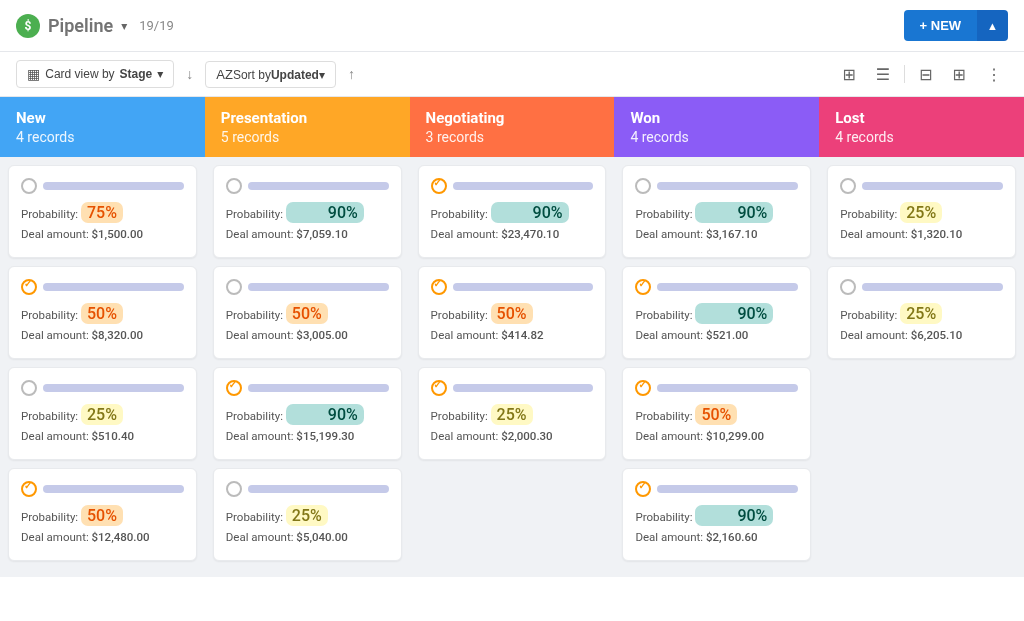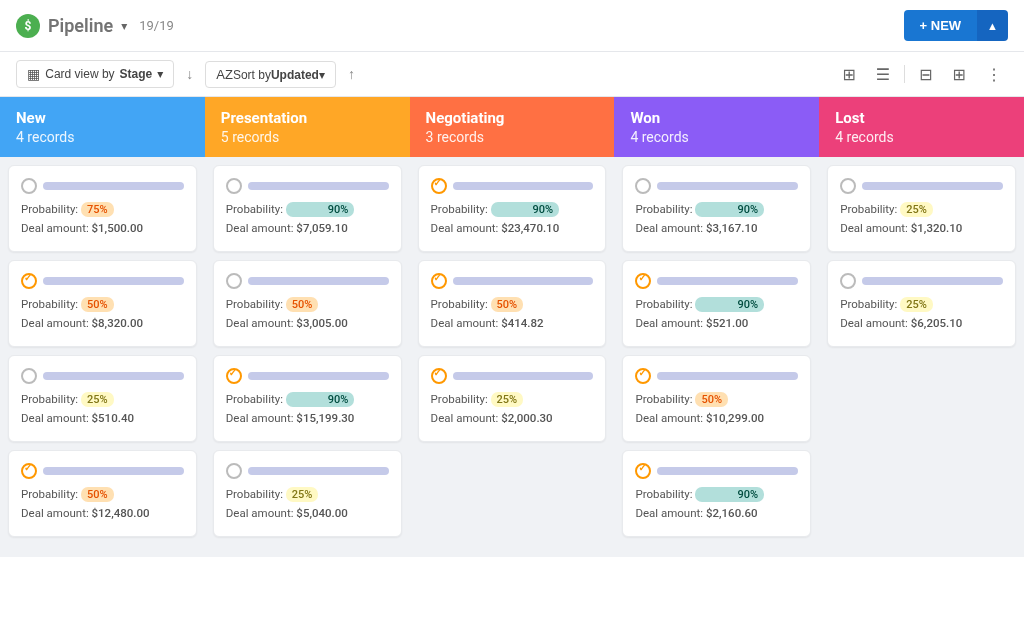--- a/index.html
+++ b/index.html
@@ -49,21 +49,21 @@
 
     .card-name-row { display: flex; align-items: center; gap: 6px; margin-bottom: 8px; }
     .card-check { width: 16px; height: 16px; border: 2px solid #bbb; border-radius: 50%; flex-shrink: 0; }
     .card-check.orange { border-color: #ff9800; position: relative; }
     .card-check.orange::after { content: '✓'; position: absolute; top: -3px; left: 1px; font-size: 10px; color: #ff9800; font-weight: bold; }
     .card-name-bar { height: 8px; border-radius: 4px; background: #c5cae9; flex: 1; }
 
     .card-field { font-size: 11.5px; color: #555; margin-bottom: 4px; }
     .card-field span { font-weight: 500; }
 
-    .badge { display: inline-block; padding: 1px 6px; border-radius: 7px; font-size: 11px; font-weight: 600; }
+    .badge { display: inline-block; padding: 1px 6px; border-radius: 7px; font-size: 16px; font-weight: 600; }
     .badge-75 { background: #ffe0b2; color: #e65100; }
     .badge-90 { background: #b2dfdb; color: #004d40; padding-left: 42px; }
     .badge-50 { background: #ffe0b2; color: #e65100; }
     .badge-25 { background: #fff9c4; color: #827717; }
 
     .new-btn-wrapper { display: flex; }
   </style>
 </head>
 <body>
 

